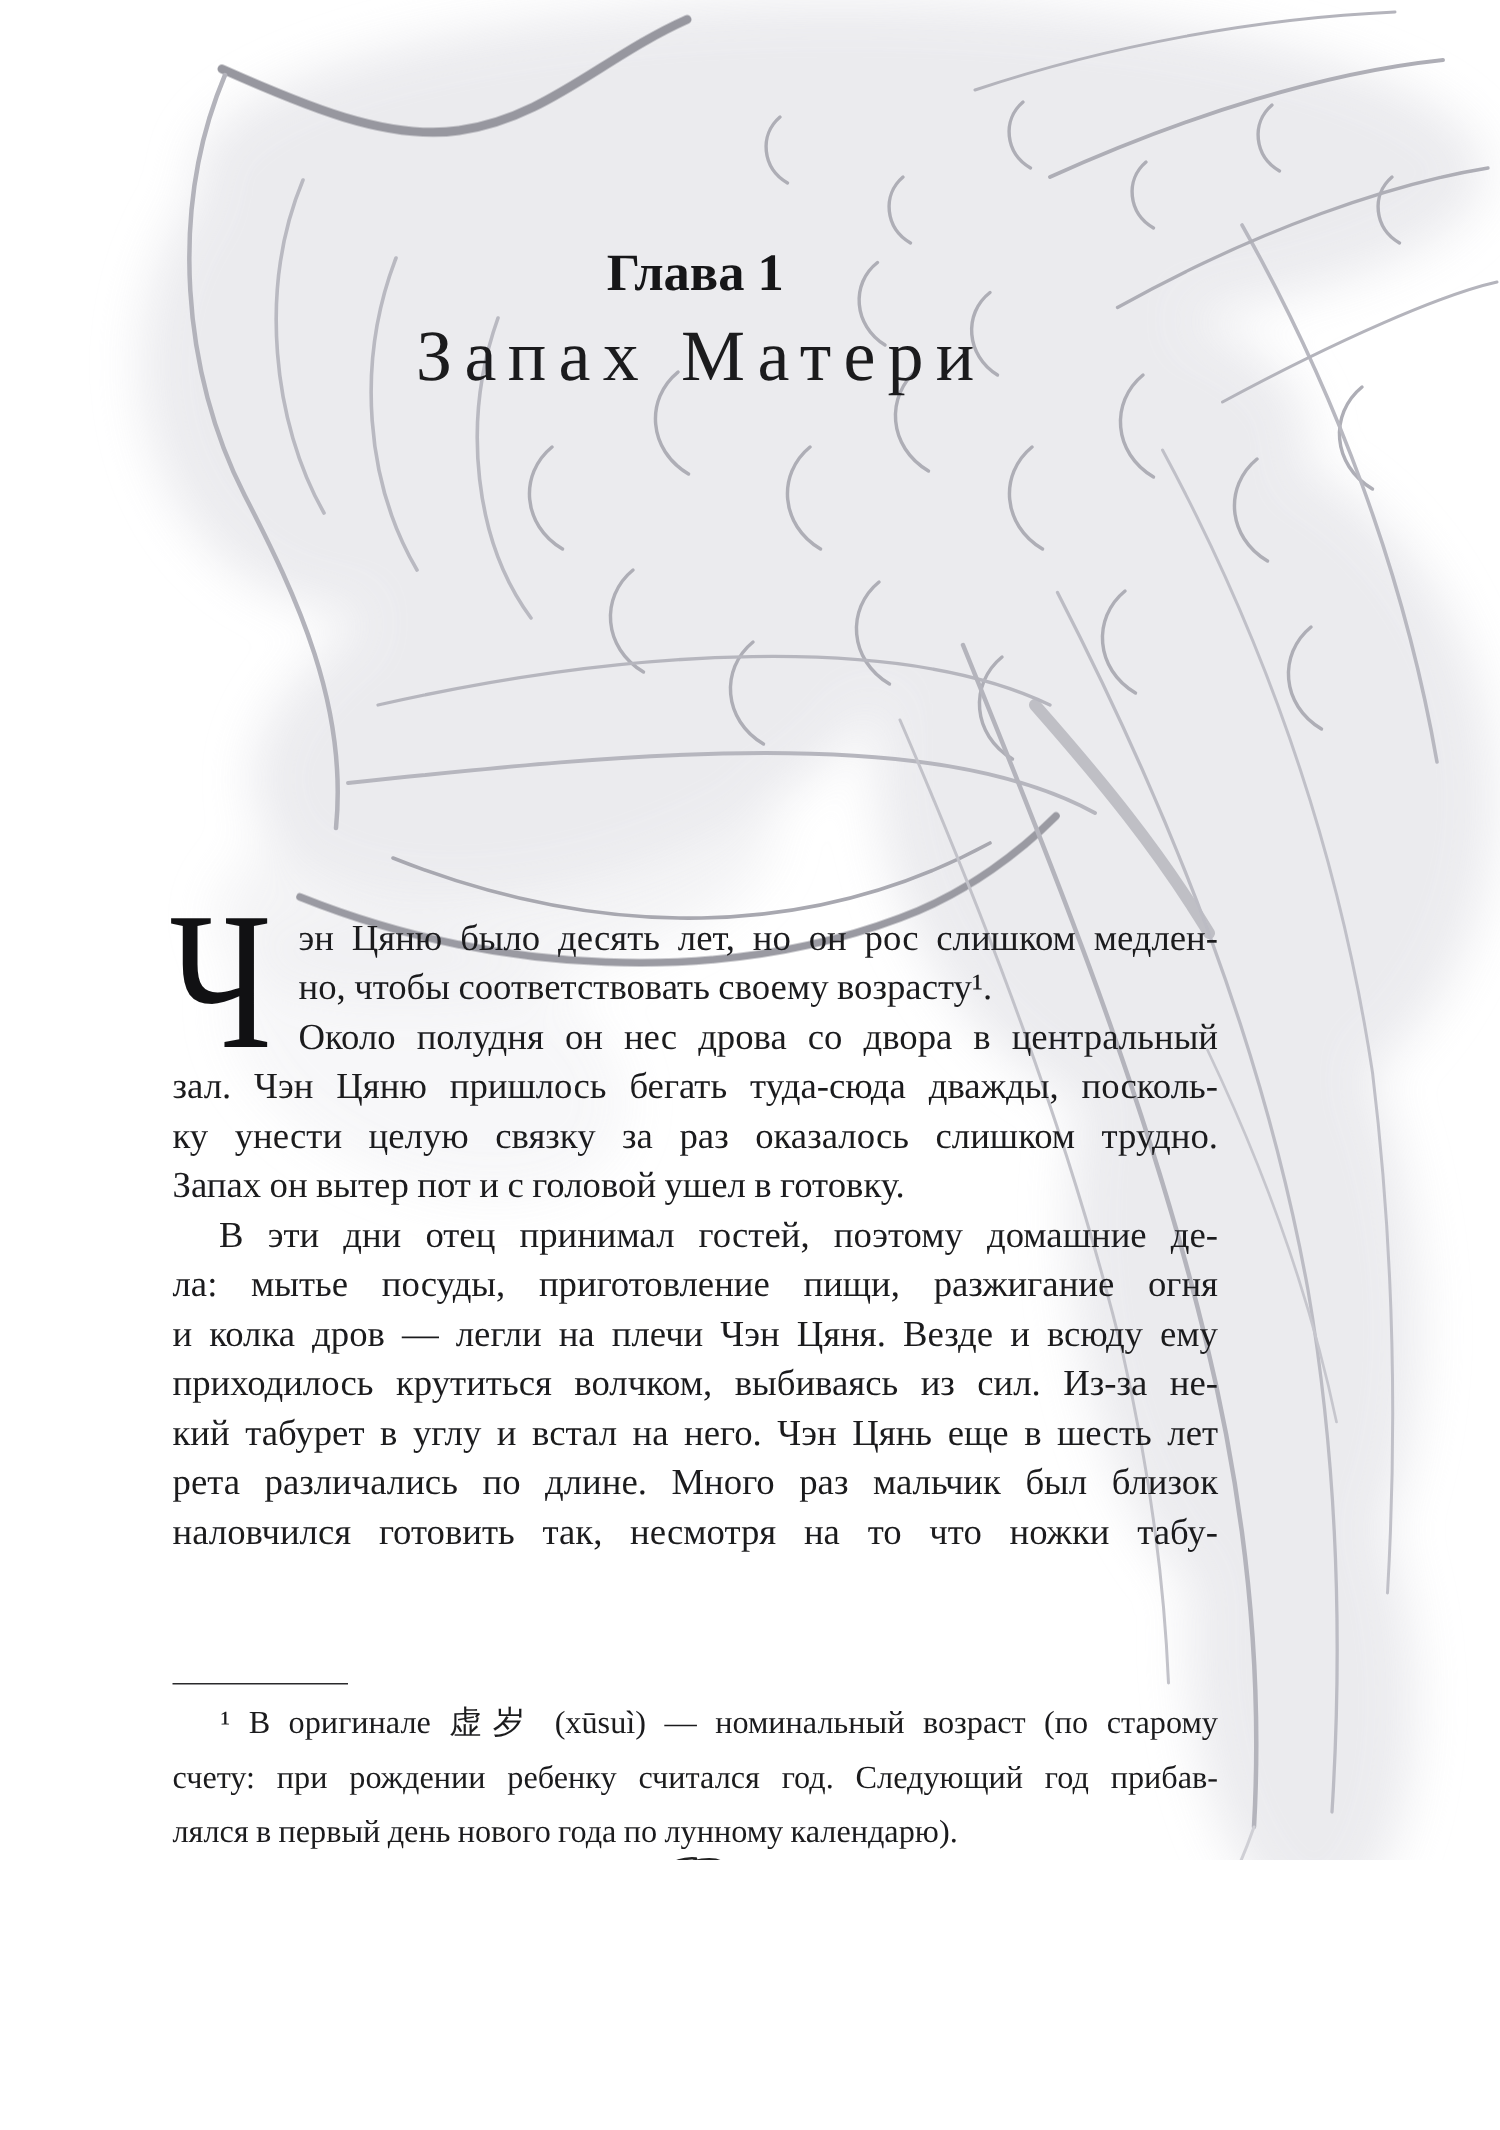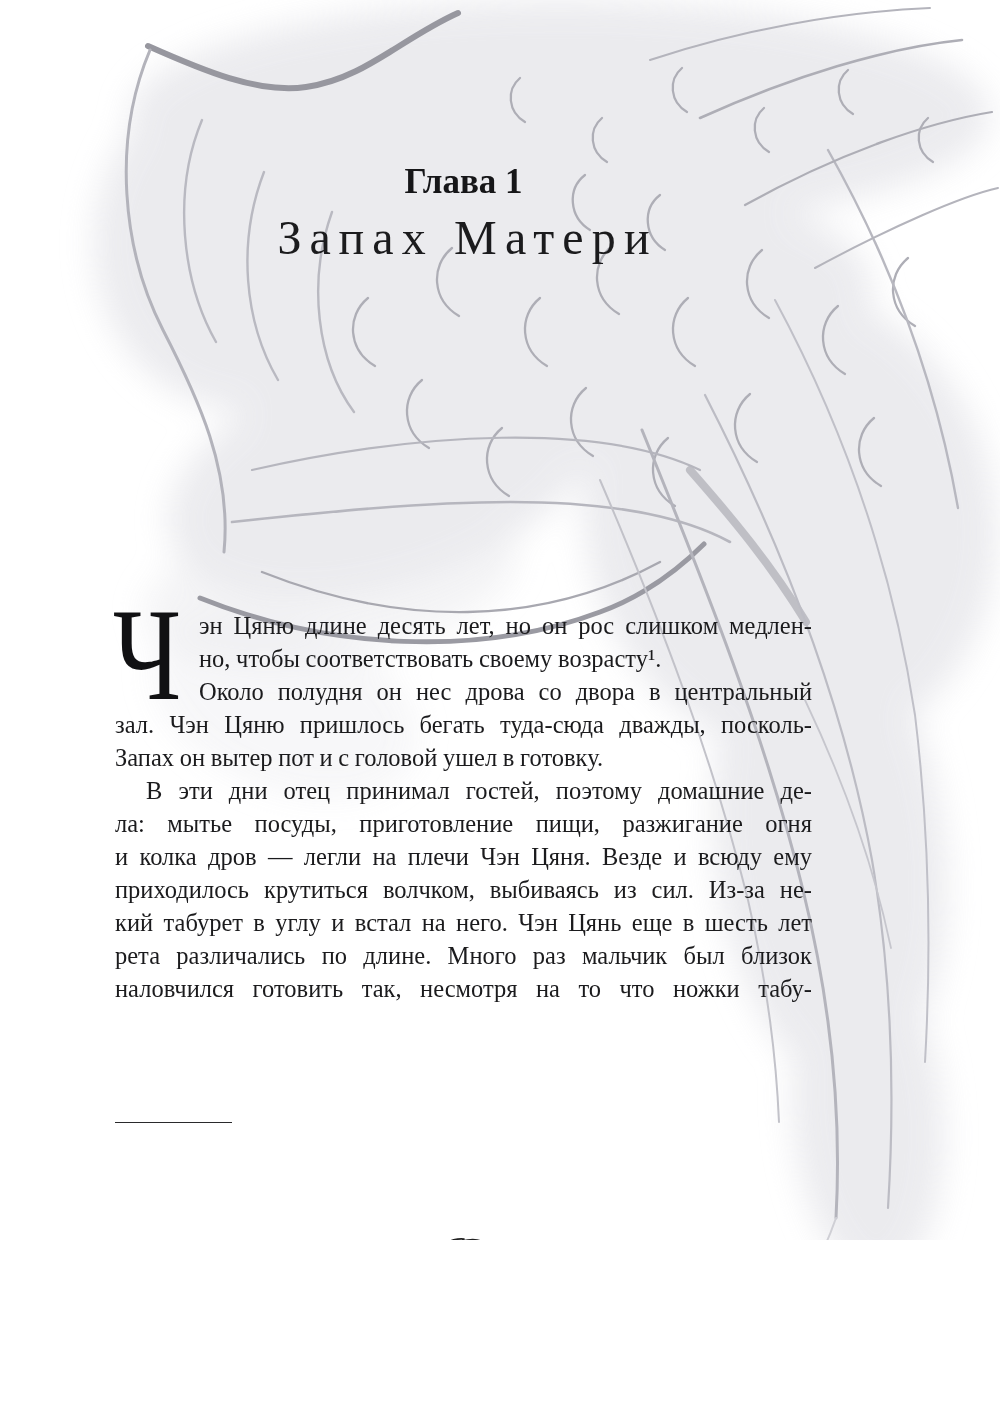--- a/index.html
+++ b/index.html
@@ -119,36 +119,42 @@
     </g>
   </svg>
 
   <div class="heading">Глава 1</div>
   <div class="subheading">Запах Матери</div>
 
   <div class="textblock">
     <span class="dropcap">Ч</span>
     <div class="dropspacer"></div>
     <div id="body-lines">
-        <div class="line">эн Цяню длине десять лет, но он рос слишком медлен-</div>
+        <div class="line">эн Цяню было десять лет, но он рос слишком медлен-</div>
         <div class="line nj">но, чтобы соответствовать своему возрасту¹.</div>
         <div class="line">Около полудня он нес дрова со двора в центральный</div>
         <div class="line">зал. Чэн Цяню пришлось бегать туда-сюда дважды, посколь-</div>
+        <div class="line">ку унести целую связку за раз оказалось слишком трудно.</div>
         <div class="line nj">Запах он вытер пот и с головой ушел в готовку.</div>
         <div class="line ind">В эти дни отец принимал гостей, поэтому домашние де-</div>
         <div class="line">ла: мытье посуды, приготовление пищи, разжигание огня</div>
         <div class="line">и колка дров — легли на плечи Чэн Цяня. Везде и всюду ему</div>
         <div class="line">приходилось крутиться волчком, выбиваясь из сил. Из-за не-</div>
         <div class="line">кий табурет в углу и встал на него. Чэн Цянь еще в шесть лет</div>
         <div class="line">рета различались по длине. Много раз мальчик был близок</div>
         <div class="line">наловчился готовить так, несмотря на то что ножки табу-</div>
       </div>
   </div>
 
   <div class="fnrule"></div>
+  <div class="footnote" id="footnote-lines">
+      <div class="line ind">¹ В оригинале 虚岁 (xūsuì) — номинальный возраст (по старому</div>
+      <div class="line">счету: при рождении ребенку считался год. Следующий год прибав-</div>
+      <div class="line nj">лялся в первый день нового года по лунному календарю).</div>
+    </div>
 
   <svg class="fan" width="176" height="102" viewBox="0 0 176 102" aria-hidden="true">
     <g fill="none" stroke="#222222" stroke-width="1.6" stroke-linejoin="round" stroke-linecap="round">
 
       <path d="M8,56 Q14,44 20,38 L21,39 Q26,27 33,22 L33,24 Q41,14 49,11 L49,13 Q59,6 68,5 L67,7 Q78,2 86,3 L84,5 Q96,2 103,5 L101,6 Q112,5 119,10 L117,10 Q128,10 134,17 L132,17 Q142,19 146,26 L145,26 Q153,31 155,38 L153,38 Q157,44 158,50"></path>
 
       <path d="M8,56 L85,84"></path>
       <path d="M158,50 L85,84"></path>
       <path d="M85,84 L168,62" stroke-width="1.3"></path>
 

